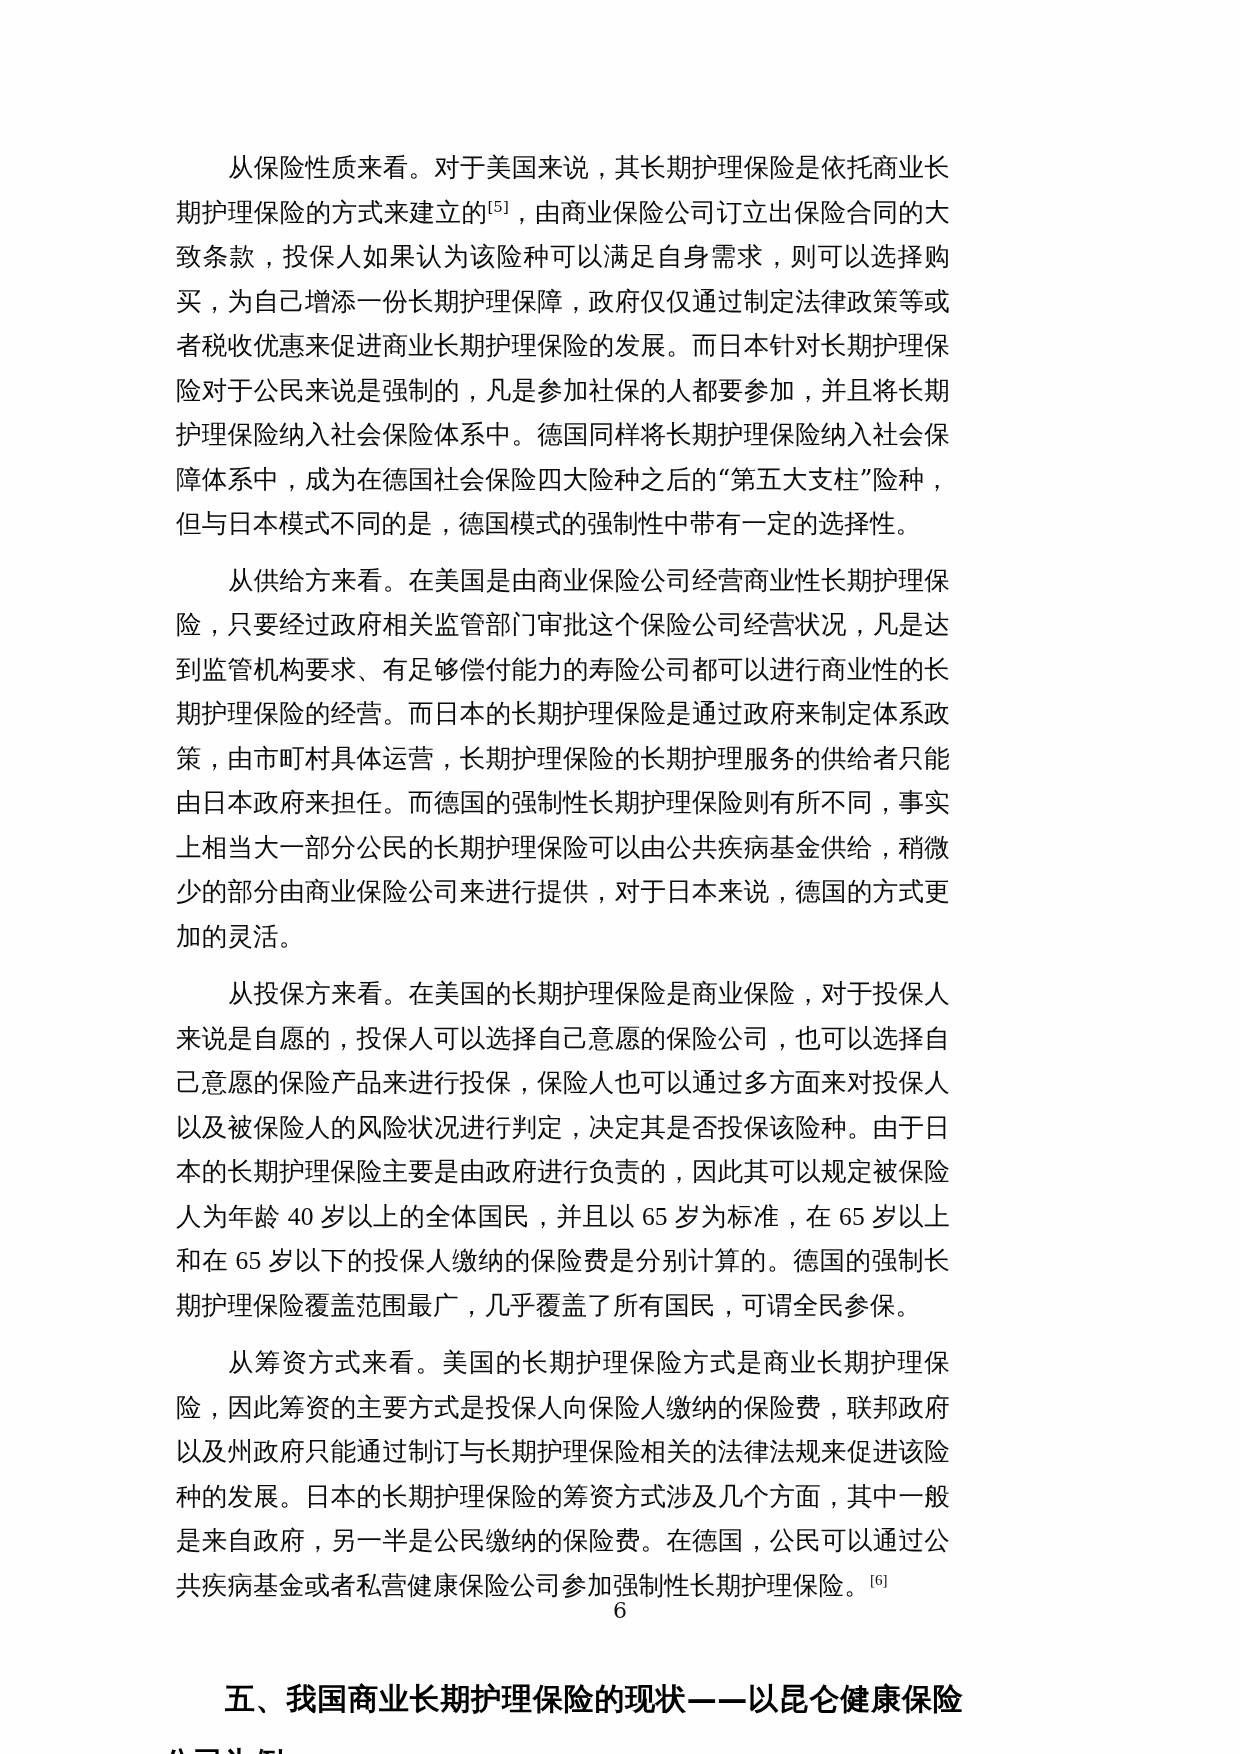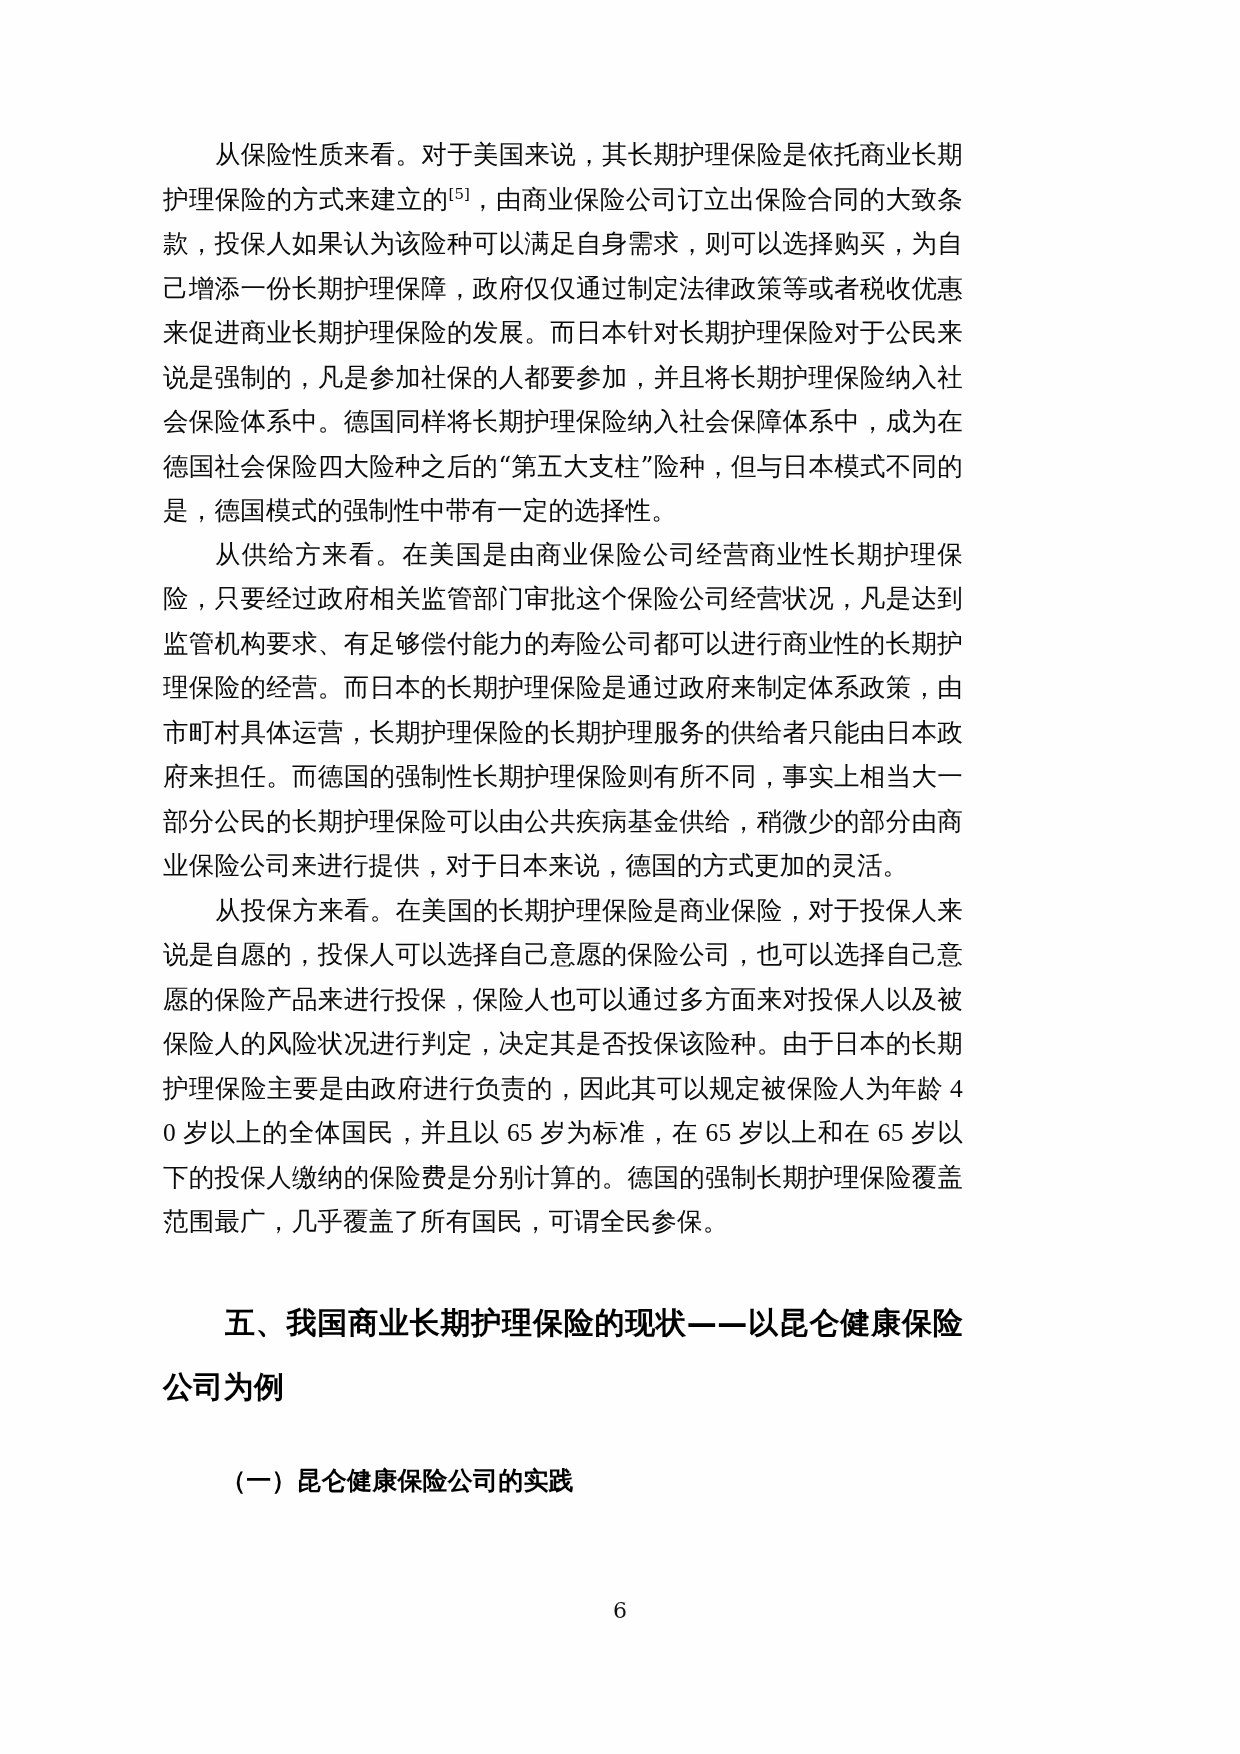--- a/index.html
+++ b/index.html
@@ -23,21 +23,21 @@
     height: 1754px;
     background: #fefefe;
   }
   .content {
     position: absolute;
     left: 163px;
     top: 132px;
     width: 800px;
   }
   p.body-par {
-    margin: 0;
+    margin: 13px;
     font-family: "DejaVu Serif", "Liberation Serif", serif;
     font-size: 25.5px;
     line-height: 44.5px;
     text-align: justify;
     text-align-last: left;
     text-indent: 52px;
     letter-spacing: 0.2px;
     color: #0b0b0b;
     word-break: break-all;
   }
@@ -94,20 +94,21 @@
 
 <div class="page">
   <div class="content">
 
     <p class="body-par"><span>从保险性质来看。对于美国来说，其长期护理保险是依托商业长期护理保险的方式来建立的</span><sup class="ref">[5]</sup><span>，由商业保险公司订立出保险合同的大致条款，投保人如果认为该险种可以满足自身需求，则可以选择购买，为自己增添一份长期护理保障，政府仅仅通过制定法律政策等或者税收优惠来促进商业长期护理保险的发展。而日本针对长期护理保险对于公民来说是强制的，凡是参加社保的人都要参加，并且将长期护理保险纳入社会保险体系中。德国同样将长期护理保险纳入社会保障体系中，成为在德国社会保险四大险种之后的“第五大支柱”险种，但与日本模式不同的是，德国模式的强制性中带有一定的选择性。</span></p>
 
     <p class="body-par cont"><span>从供给方来看。在美国是由商业保险公司经营商业性长期护理保险，只要经过政府相关监管部门审批这个保险公司经营状况，凡是达到监管机构要求、有足够偿付能力的寿险公司都可以进行商业性的长期护理保险的经营。而日本的长期护理保险是通过政府来制定体系政策，由市町村具体运营，长期护理保险的长期护理服务的供给者只能由日本政府来担任。而德国的强制性长期护理保险则有所不同，事实上相当大一部分公民的长期护理保险可以由公共疾病基金供给，稍微少的部分由商业保险公司来进行提供，对于日本来说，德国的方式更加的灵活。</span></p>
 
     <p class="body-par cont"><span>从投保方来看。在美国的长期护理保险是商业保险，对于投保人来说是自愿的，投保人可以选择自己意愿的保险公司，也可以选择自己意愿的保险产品来进行投保，保险人也可以通过多方面来对投保人以及被保险人的风险状况进行判定，决定其是否投保该险种。由于日本的长期护理保险主要是由政府进行负责的，因此其可以规定被保险人为年龄 40 岁以上的全体国民，并且以 65 岁为标准，在 65 岁以上和在 65 岁以下的投保人缴纳的保险费是分别计算的。德国的强制长期护理保险覆盖范围最广，几乎覆盖了所有国民，可谓全民参保。</span></p>
 
+    <p class="body-par cont"><span>从筹资方式来看。美国的长期护理保险方式是商业长期护理保险，因此筹资的主要方式是投保人向保险人缴纳的保险费，联邦政府以及州政府只能通过制订与长期护理保险相关的法律法规来促进该险种的发展。日本的长期护理保险的筹资方式涉及几个方面，其中一般是来自政府，另一半是公民缴纳的保险费。在德国，公民可以通过公共疾病基金或者私营健康保险公司参加强制性长期护理保险。</span><sup class="ref">[6]</sup></p>
 
     <div class="gap-before-heading"></div>
 
     <h2 class="section-heading">五、我国商业长期护理保险的现状——以昆仑健康保险公司为例</h2>
 
     <div class="gap-after-heading"></div>
 
     <h3 class="sub-heading">（一）昆仑健康保险公司的实践</h3>
 
   </div>

